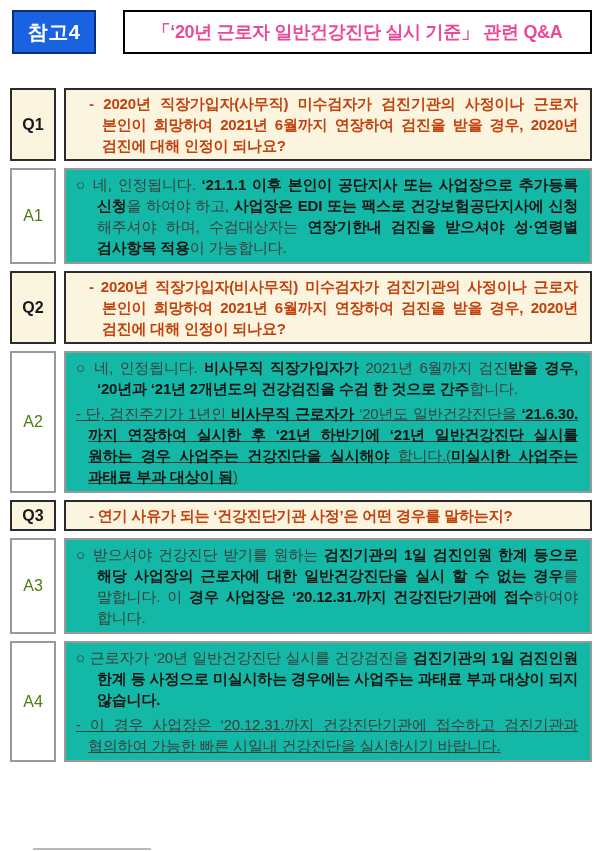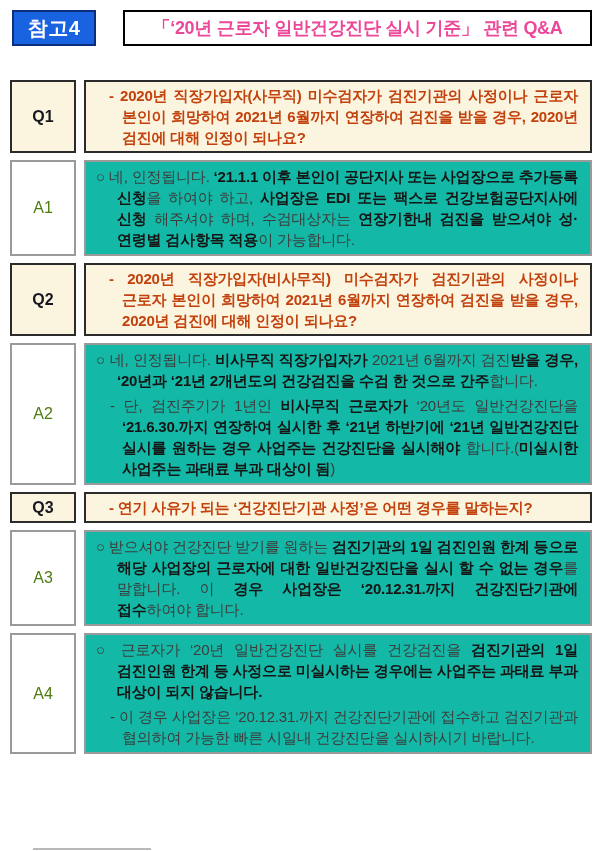--- a/index.html
+++ b/index.html
@@ -8,21 +8,21 @@
     height: 851px;
     overflow: hidden;
     background: #ffffff;
     font-family: "Liberation Sans", sans-serif;
     color: #3c3c3c;
     position: relative;
   }
   .page { padding: 10px 8px 0 10px; }
 
   
-  .header { display: flex; align-items: stretch; height: 36px; margin-bottom: 34px; }
+  .header { display: flex; align-items: stretch; height: 44px; margin-bottom: 34px; }
   .badge {
     width: 84px; margin-left: 2px;
     background: #1a63e0;
     border: 2px solid #0c2f7d;
     color: #ffffff;
     font-weight: bold; font-size: 20px;
     display: flex; align-items: center; justify-content: center;
     letter-spacing: 0.5px;
   }
   .title-box {
@@ -30,21 +30,21 @@
     border: 2px solid #000000;
     display: flex; align-items: center; justify-content: center;
     font-weight: bold; font-size: 18px; color: #ec4899;
     letter-spacing: -0.3px;
     white-space: nowrap;
   }
 
   
   .row { display: flex; align-items: stretch; margin-bottom: 7px; }
   .label {
-    width: 66px; margin-right: 8px; flex: none;
+    width: 46px; margin-right: 8px; flex: none;
     display: flex; align-items: center; justify-content: center;
     font-size: 16px;
   }
   .box { flex: 1; }
 
   .qlabel {
     background: #fbf4df;
     border: 2px solid #2b2b2b;
     font-weight: bold; color: #17181f;
   }
@@ -72,21 +72,21 @@
     letter-spacing: -0.2px;
   }
   p.ap {
     font-size: 15px; line-height: 21px;
     text-align: justify; word-break: keep-all;
     letter-spacing: -0.2px;
     color: #3c3c3c;
   }
   p.ap + p.ap { margin-top: 4px; }
   p.p-circle { padding-left: 21px; text-indent: -21px; }
-  p.p-dash   { margin-left: 14px; padding-left: 12px; text-indent: -12px; }
+  p.p-dash   { padding-left: 12px; text-indent: -12px; text-decoration: underline; }
   .b { font-weight: bold; color: #151515; }
 
   
   .edge-artifact {
     position: absolute; left: 33px; bottom: 1px;
     width: 118px; height: 2px; background: #b9b9b9;
   }
 </style>
 </head>
 <body>

